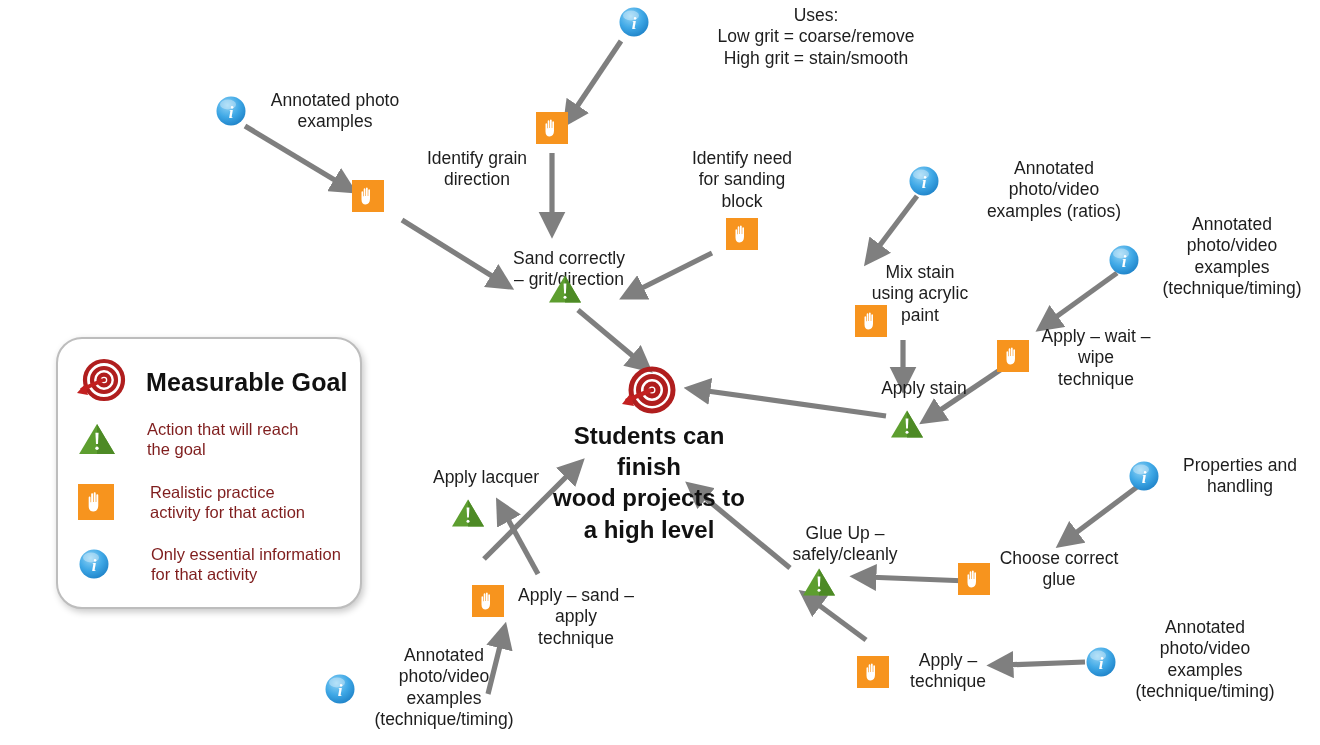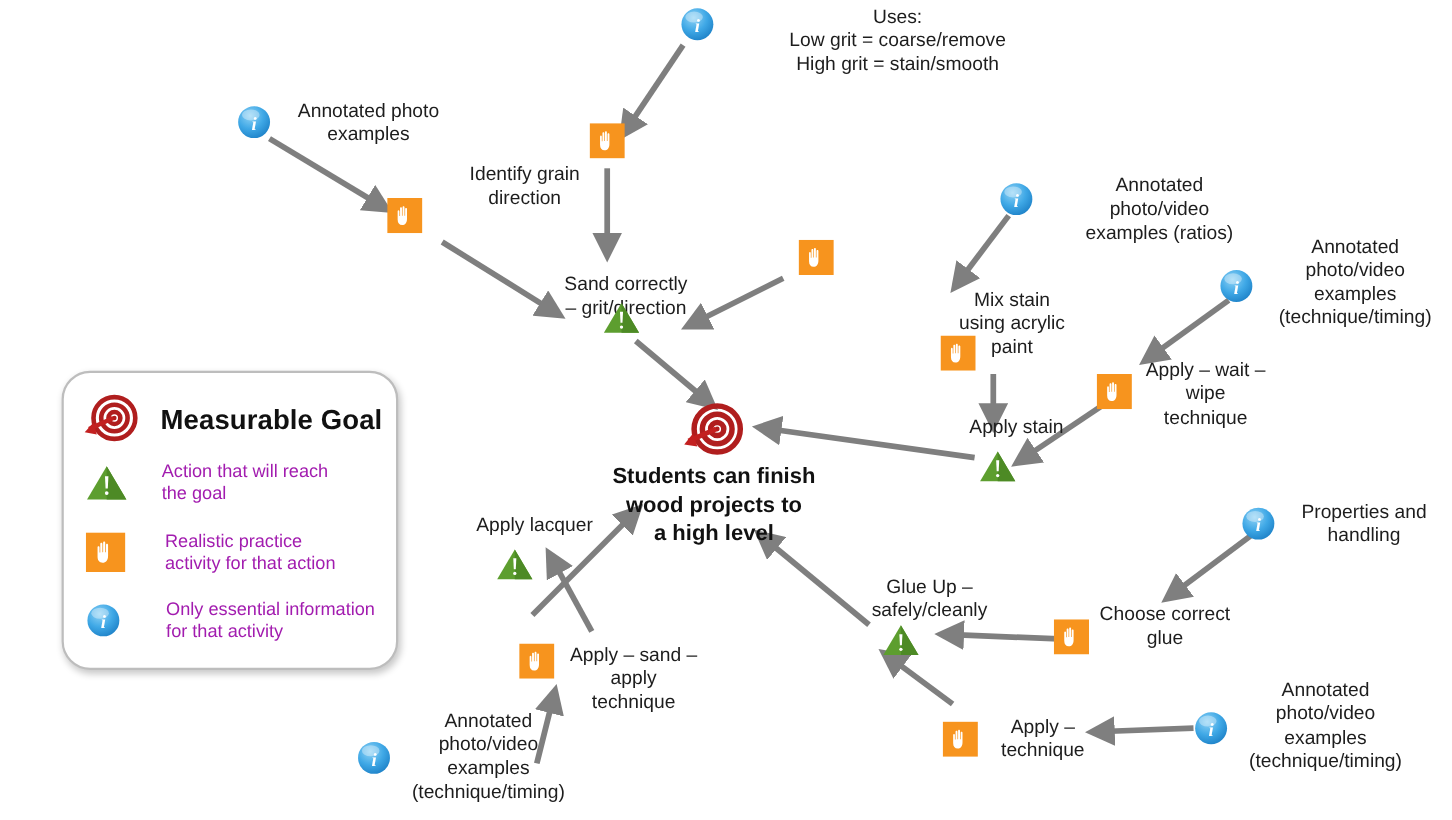--- a/index.html
+++ b/index.html
@@ -3,34 +3,34 @@
 <meta charset="utf-8">
 <style>
   html,body{margin:0;padding:0;background:#ffffff;}
   body{width:1320px;height:745px;position:relative;overflow:hidden;
        font-family:"Liberation Sans","DejaVu Sans",sans-serif;color:#1a1a1a;}
   #canvas{position:absolute;inset:0;width:1320px;height:745px;}
   svg.edges{position:absolute;left:0;top:0;width:1320px;height:745px;pointer-events:none;}
 
   .lbl{position:absolute;font-size:17.5px;line-height:1.22;text-align:center;
        white-space:pre-line;color:#1d1d1d;}
-  .goal-text{position:absolute;font-size:20px;line-height:1.3;text-align:center;
+  .goal-text{position:absolute;font-size:24px;line-height:1.3;text-align:center;
        font-weight:bold;white-space:pre-line;color:#111;}
 
   
   .ic{position:absolute;}
   .ic svg{display:block;}
 
   
   #legend{position:absolute;left:56px;top:337px;width:302px;height:268px;
           background:#ffffff;border:2px solid #bdbdbd;border-radius:26px;
           box-shadow:2px 3px 7px rgba(0,0,0,.22);}
   .lg-row{position:absolute;display:flex;align-items:center;}
   .lg-title{font-size:25px;font-weight:bold;letter-spacing:.1px;color:#111;}
-  .lg-text{font-size:16.5px;line-height:1.24;white-space:pre-line;color:#a21caf;}
+  .lg-text{font-size:16.5px;line-height:1.24;white-space:pre-line;color:#7f1d1d;}
 </style>
 </head>
 <body>
 
 <div id="canvas">
 
   <svg class="edges" viewBox="0 0 1320 745">
     <defs>
       <marker id="ah" markerWidth="5.2" markerHeight="5.2" refX="2.0" refY="2.6" orient="auto">
         <path d="M0,0 L5.2,2.6 L0,5.2 z" fill="#7f7f7f"></path>
@@ -100,20 +100,23 @@
 
   <div class="ic" style="left:352px;top:180px;">
     <svg width="32" height="32" viewBox="0 0 32 32">
       <rect width="32" height="32" fill="#f7941e"></rect>
       <path d="M9.5 19.5c0-1 0-5.5 0-7.5 0-1.1 1.6-1.1 1.6 0v4.3h.6V9.2c0-1.2 1.7-1.2 1.7 0v6.9h.6V8.3c0-1.2 1.7-1.2 1.7 0v7.8h.6v-6c0-1.2 1.7-1.2 1.7 0v8.7c0 3.8-1.8 5.7-4.4 5.7-2.6 0-4.1-1.7-4.1-5z" fill="#fff"></path>
     </svg>
   </div>
   <div class="lbl" style="left:392px;top:148px;width:170px;">Identify grain
 direction</div>
 
+  <div class="lbl" style="left:666px;top:148px;width:152px;">Identify need
+for sanding
+block</div>
   <div class="ic" style="left:726px;top:218px;">
     <svg width="32" height="32" viewBox="0 0 32 32">
       <rect width="32" height="32" fill="#f7941e"></rect>
       <path d="M9.5 19.5c0-1 0-5.5 0-7.5 0-1.1 1.6-1.1 1.6 0v4.3h.6V9.2c0-1.2 1.7-1.2 1.7 0v6.9h.6V8.3c0-1.2 1.7-1.2 1.7 0v7.8h.6v-6c0-1.2 1.7-1.2 1.7 0v8.7c0 3.8-1.8 5.7-4.4 5.7-2.6 0-4.1-1.7-4.1-5z" fill="#fff"></path>
     </svg>
   </div>
 
   <div class="lbl" style="left:488px;top:228px;width:162px;margin-top:20px;">Sand correctly
 – grit/direction</div>
   <div class="ic" style="left:548px;top:274px;">

